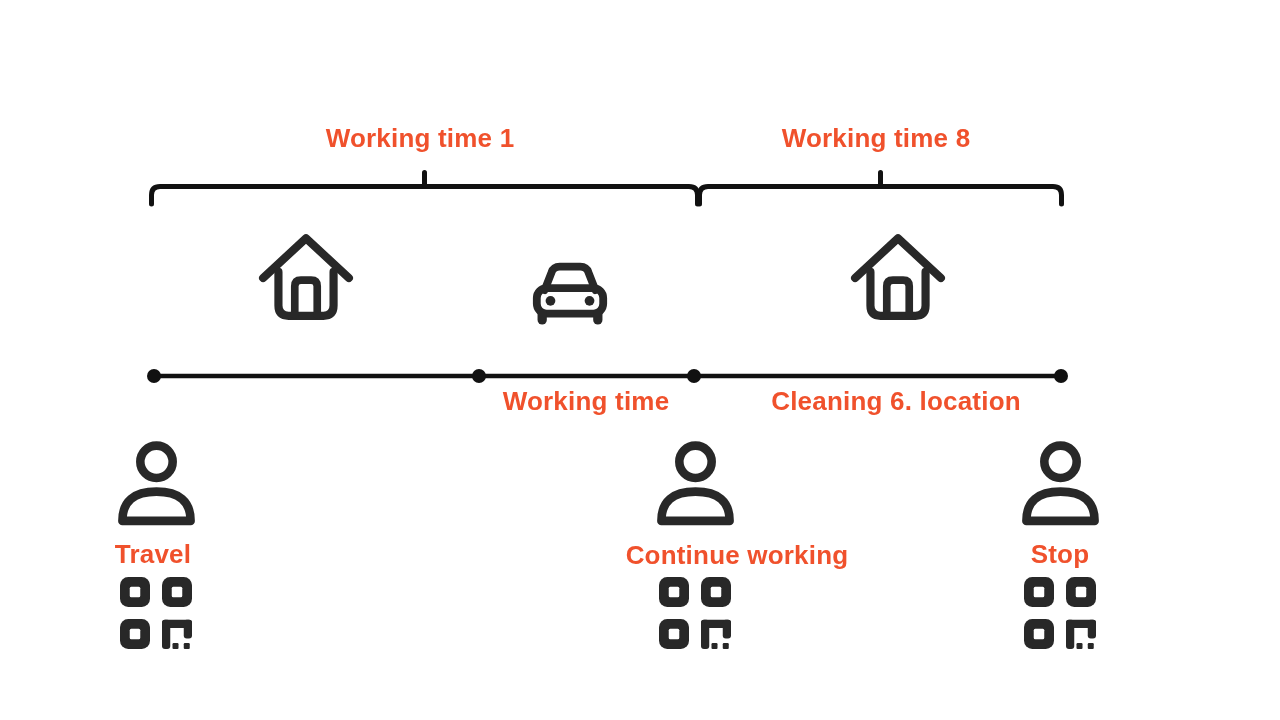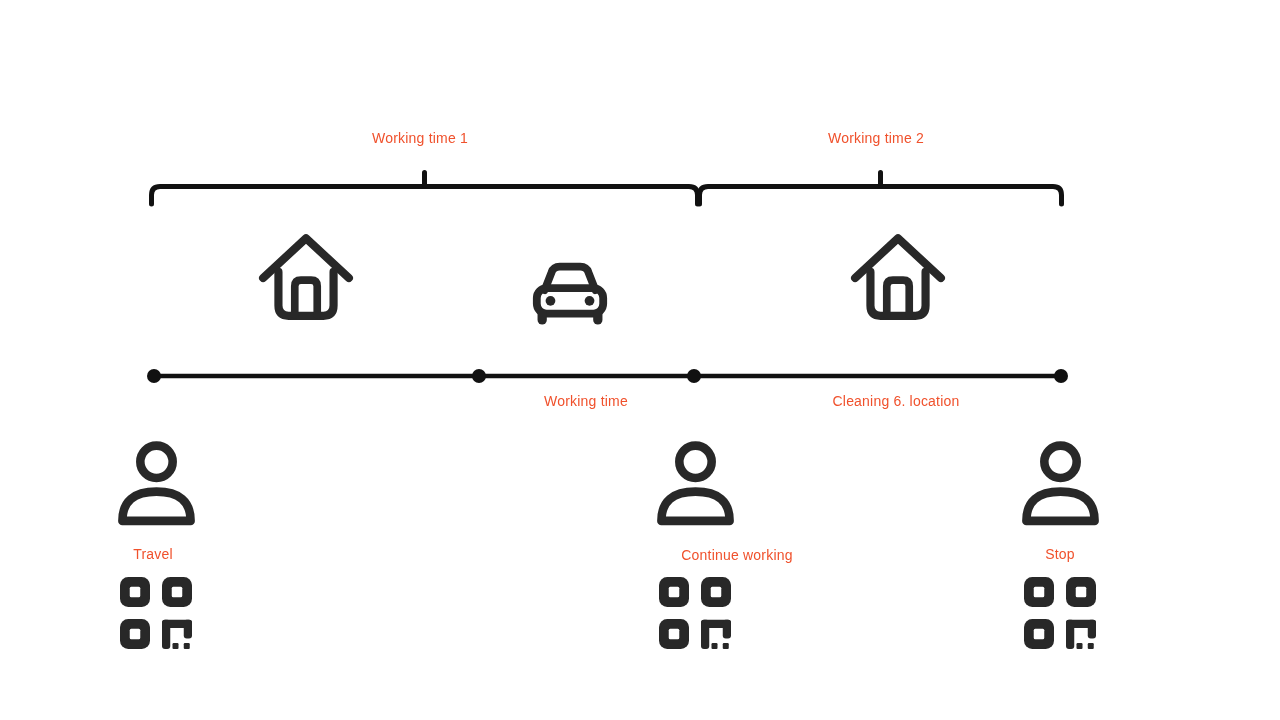--- a/index.html
+++ b/index.html
@@ -8,22 +8,22 @@
     width: 1280px;
     height: 720px;
     background: #ffffff;
     overflow: hidden;
     font-family: "Liberation Sans", sans-serif;
   }
   .abs { position: absolute; }
   .label {
     transform: translate(-50%, -50%);
     color: var(--accent, #F0512C);
-    font-weight: 400;
-    font-size: 14px;
+    font-weight: 700;
+    font-size: 26px;
     white-space: nowrap;
     letter-spacing: 0.2px;
   }
   svg { display: block; }
 </style>
 </head>
 <body>
 
 <div id="canvas">
     <div class="abs" style="left:149px;top:168px">
@@ -32,21 +32,21 @@
       <line x1="275.5" y1="17" x2="275.5" y2="4.5" stroke="#111111" stroke-width="5" stroke-linecap="round"></line>
     </svg>
     </div>
     <div class="abs label" style="left:420px;top:138px">Working time 1</div>
     <div class="abs" style="left:697px;top:168px">
     <svg width="367" height="40">
       <path d="M2.5 36 L2.5 27 Q2.5 18.5 11 18.5 L356 18.5 Q364.5 18.5 364.5 27 L364.5 36" fill="none" stroke="#111111" stroke-width="5" stroke-linecap="round"></path>
       <line x1="183.5" y1="17" x2="183.5" y2="4.5" stroke="#111111" stroke-width="5" stroke-linecap="round"></line>
     </svg>
     </div>
-    <div class="abs label" style="left:876px;top:138px">Working time 2</div>
+    <div class="abs label" style="left:876px;top:138px">Working time 8</div>
     <div class="abs" style="left:257px;top:228px">
       <svg width="98" height="98" viewBox="0 0 96 96">
     <path d="M6 49 L48 10 L90 49" fill="none" stroke="#282828" stroke-width="8" stroke-linecap="round" stroke-linejoin="round"></path>
     <path d="M21 43 L21 76 Q21 86 31 86 L65 86 Q75 86 75 76 L75 43" fill="none" stroke="#282828" stroke-width="8" stroke-linecap="round"></path>
     <path d="M37 85 L37 57 Q37 51 43 51 L53 51 Q59 51 59 57 L59 85" fill="none" stroke="#282828" stroke-width="7.5" stroke-linecap="round"></path>
   </svg>
     </div>
     <div class="abs" style="left:523px;top:254px">
       <svg width="94" height="82" viewBox="0 0 96 84">
     <path d="M22 37 L29 19 Q31 13 37.5 13 L58.5 13 Q65 13 67 19 L74 37" fill="none" stroke="#282828" stroke-width="8" stroke-linecap="round" stroke-linejoin="round"></path>

